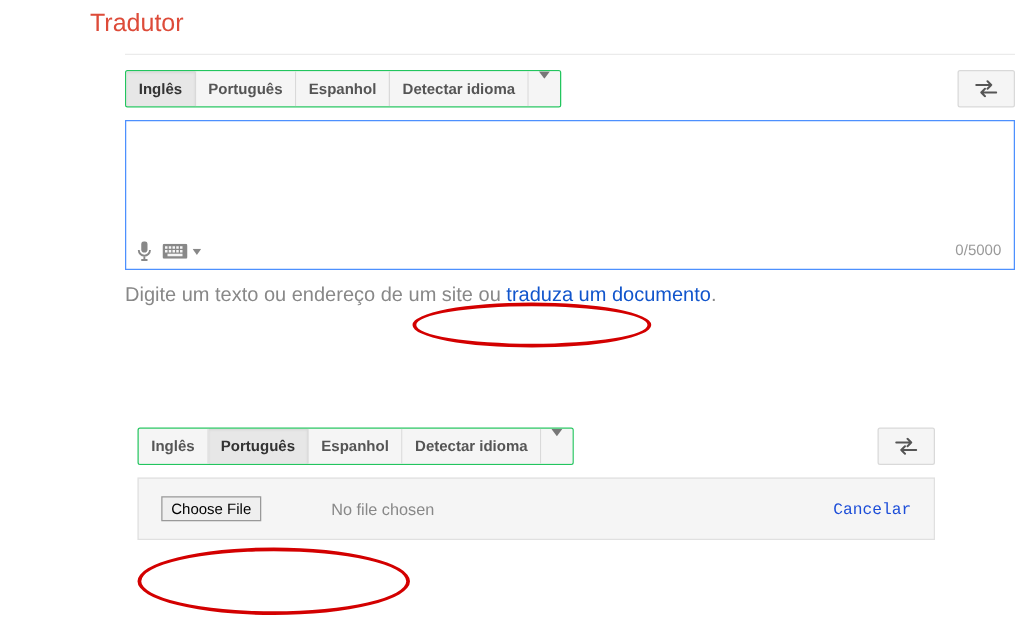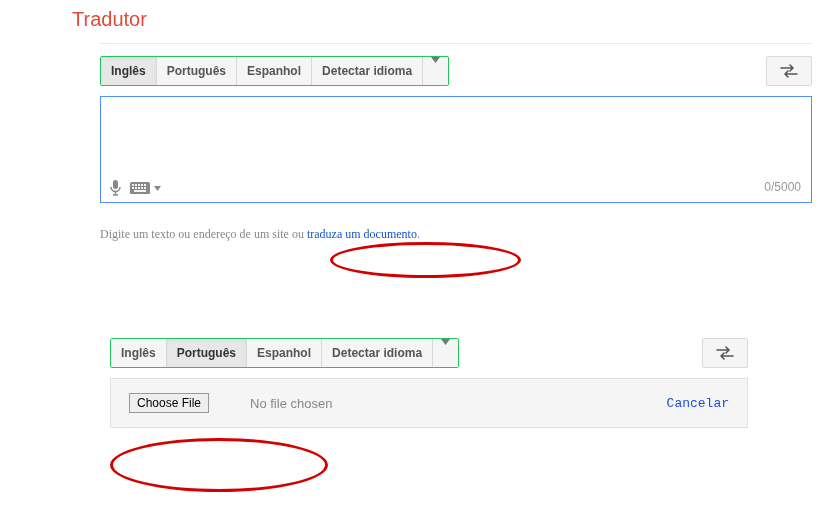--- a/index.html
+++ b/index.html
@@ -75,21 +75,21 @@
     display: flex;
     align-items: center;
     justify-content: center;
     cursor: pointer;
     color: #555;
   }
   .editor {
     position: relative;
     margin-top: 10px;
     border: 1px solid #4d90fe;
-    height: 107px;
+    height: 120px;
     box-sizing: border-box;
   }
   .editor textarea {
     position: absolute;
     inset: 0;
     width: 100%;
     height: 100%;
     border: none;
     outline: none;
     resize: none;
@@ -109,24 +109,23 @@
     color: #777;
   }
   .editor-count {
     position: absolute;
     right: 10px;
     bottom: 8px;
     color: #999;
     font-size: 12px;
   }
   .hint {
-    margin-top: 24px;
-    font-size: 12px;
+    margin-top: 12px;
+    font-size: 16px;
     color: #888;
-    font-family: Liberation Serif, serif;
   }
   .hint a {
     color: #1155cc;
     text-decoration: none;
   }
 
   .panel2 {
     margin: 96px 80px 0 110px;
   }
   .file-row {
@@ -134,21 +133,21 @@
     border: 1px solid #e0e0e0;
     background: #f5f5f5;
     padding: 14px 18px;
     display: flex;
     align-items: center;
     justify-content: space-between;
   }
   .choose-wrap {
     display: flex;
     align-items: center;
-    gap: 5px;
+    gap: 20px;
   }
   .choose-btn {
     font-size: 12px;
     font-family: inherit;
     padding: 2px 7px;
     border: 1px solid #999;
     background: #efefef;
     cursor: pointer;
   }
   .nofile {

